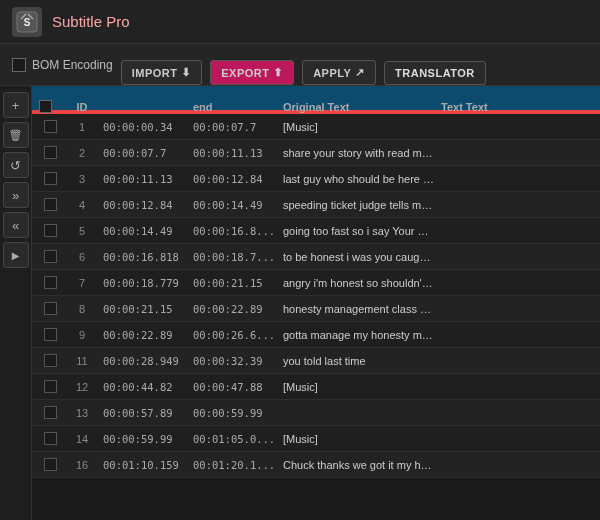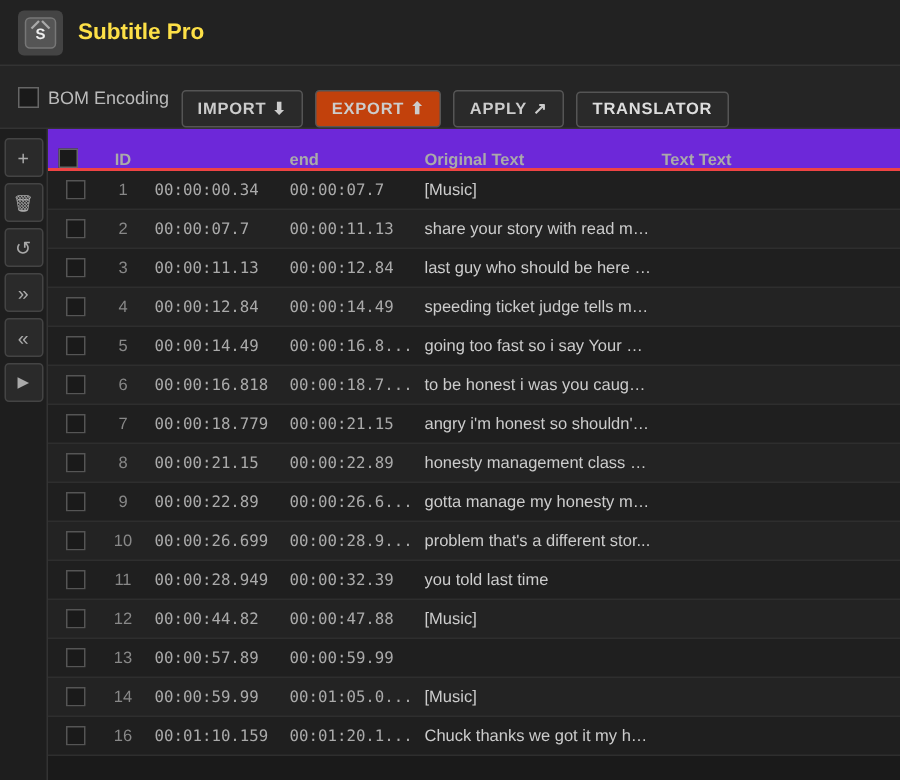--- a/index.html
+++ b/index.html
@@ -27,23 +27,23 @@
       height: 30px;
       background: #444;
       border-radius: 4px;
       display: flex; align-items: center; justify-content: center;
       margin-right: 10px;
       font-weight: bold;
       color: #aaa;
       font-size: 11px;
     }
     .app-title {
-      color: #fde047;
+      color: #fca5a5;
       font-size: 15px;
-      font-weight: bold;
+      font-weight: normal;
     }
 
     
     .toolbar {
       display: flex;
       align-items: center;
       background: #252525;
       padding: 6px 12px;
       border-bottom: 1px solid #333;
       height: 42px;
@@ -73,21 +73,21 @@
       border-radius: 3px;
       background: #333;
       color: #ccc;
       font-size: 11px;
       font-weight: bold;
       cursor: pointer;
       letter-spacing: 0.5px;
       margin-top: 16px;
     }
     .btn-import { background: #2a2a2a; }
-    .btn-export { background: #c2410c; justify-content: center; }
+    .btn-export { background: #be185d; justify-content: center; }
     .btn-apply { background: #2a2a2a; }
     .btn-translator { background: #2a2a2a; color: #ddd; }
 
     
     .main-container {
       display: flex;
       height: calc(520px - 44px - 42px);
     }
     .sidebar {
       width: 32px;
@@ -116,22 +116,22 @@
     
     .table-area {
       flex: 1;
       overflow: hidden;
       display: flex;
       flex-direction: column;
     }
     .table-header {
       display: grid;
       grid-template-columns: 28px 36px 90px 90px 1fr 1fr;
-      background: #6d28d9;
-      border-bottom: 2px solid #ef4444;
+      background: #0c4a6e;
+      border-bottom: 4px solid #ef4444;
       padding: 0 4px;
       height: 28px;
       align-items: center;
     }
     .th {
       color: #aaa;
       font-size: 11px;
       font-weight: bold;
       padding: 0 3px;
     }
@@ -342,30 +342,20 @@
     <div class="td td-id">9</div>
     <div class="td td-time">00:00:22.89</div>
     <div class="td td-time">00:00:26.6...</div>
     <div class="td td-text">gotta manage my honesty mm...</div>
     <div class="td td-your-text"></div>
   </div>
         <div class="table-row">
     <div class="td td-cb">
       <div class="row-cb"></div>
     </div>
-    <div class="td td-id">10</div>
-    <div class="td td-time">00:00:26.699</div>
-    <div class="td td-time">00:00:28.9...</div>
-    <div class="td td-text">problem that's a different stor...</div>
-    <div class="td td-your-text"></div>
-  </div>
-        <div class="table-row">
-    <div class="td td-cb">
-      <div class="row-cb"></div>
-    </div>
     <div class="td td-id">11</div>
     <div class="td td-time">00:00:28.949</div>
     <div class="td td-time">00:00:32.39</div>
     <div class="td td-text">you told last time</div>
     <div class="td td-your-text"></div>
   </div>
         <div class="table-row">
     <div class="td td-cb">
       <div class="row-cb"></div>
     </div>

